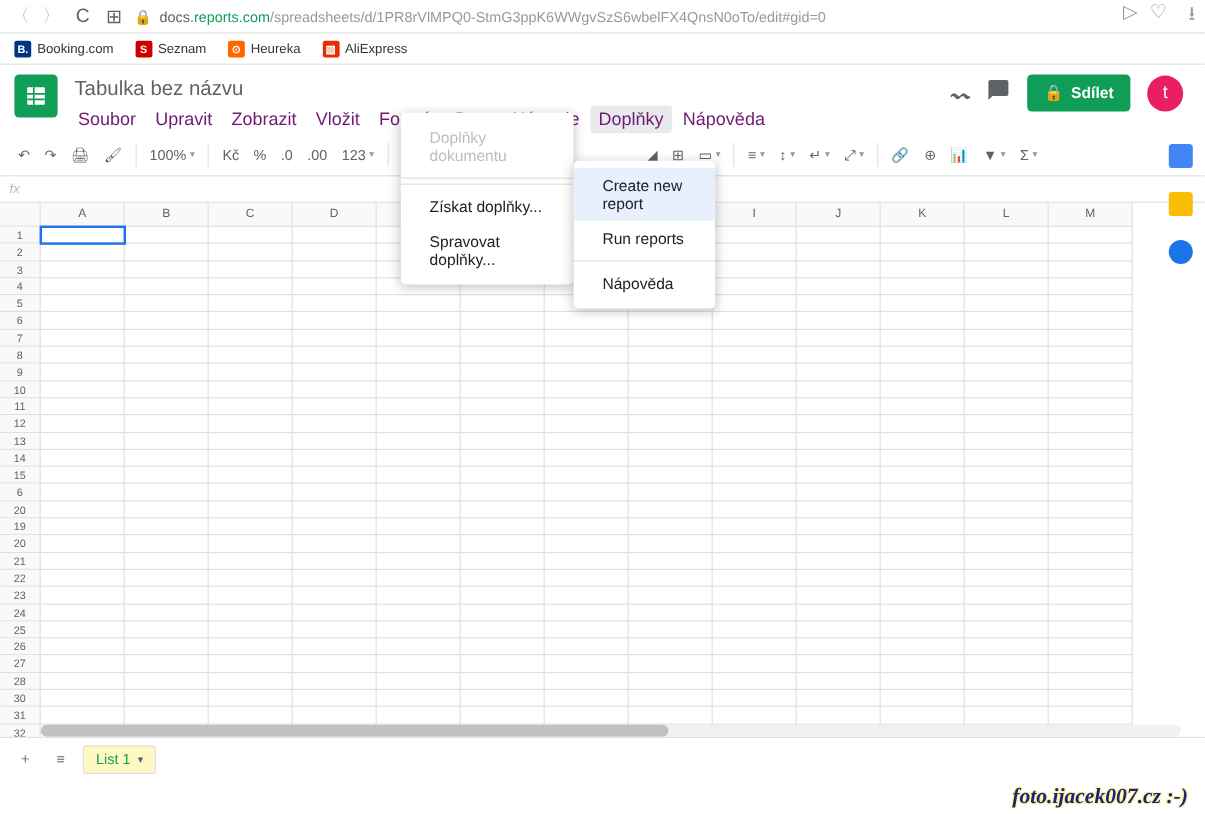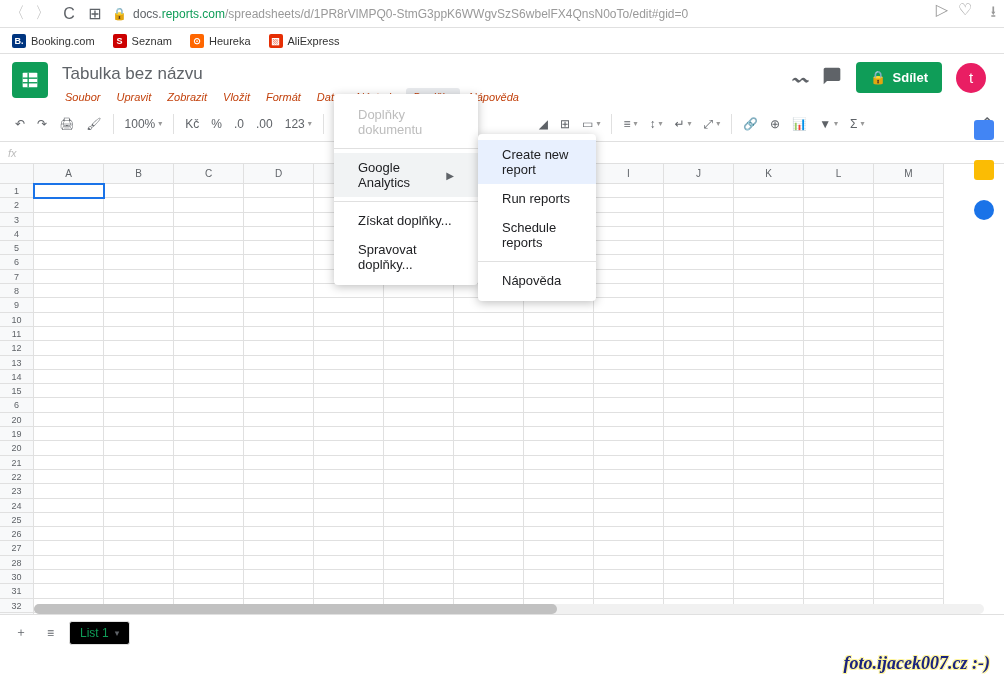--- a/index.html
+++ b/index.html
@@ -14,21 +14,21 @@
 .right-icons { display:flex; gap:10px; color:#999; }
 .bookmarks { height:26px; display:flex; align-items:center; padding:0 12px; gap:18px; border-bottom:1px solid #e0e0e0; }
 .bm { display:flex; align-items:center; gap:5px; font-size:11px; color:#333; cursor:pointer; }
 .bm-ico { width:14px; height:14px; display:flex; align-items:center; justify-content:center; border-radius:2px; font-size:9px; color:#fff; font-weight:bold; }
 .app-header { display:flex; align-items:flex-start; padding:8px 12px 0 12px; }
 .sheets-logo { width:36px; height:36px; background:#0f9d58; border-radius:4px; margin-right:10px; display:flex; align-items:center; justify-content:center; }
 .sheets-logo svg { width:22px; height:22px; }
 .title-area { flex:1; }
 .doc-title { font-size:17px; color:#5f6368; padding:2px 4px; }
 .menubar { display:flex; gap:2px; margin-top:2px; }
-.menu-item { padding:3px 7px; font-size:11px; color:#c2410c; cursor:pointer; border-radius:3px;font-style:italic; }
+.menu-item { padding:3px 7px; font-size:15px; color:#701a75; cursor:pointer; border-radius:3px; }
 .menu-item.active { background:#e8eaed; }
 .header-right { display:flex; align-items:center; gap:14px; padding-right:6px; }
 .hr-ico { color:#5f6368; cursor:pointer; }
 .share-btn { background:#0f9d58; color:#fff; padding:8px 14px; border-radius:4px; font-size:13px; font-weight:600; display:flex; align-items:center; gap:6px; cursor:pointer; }
 .avatar { width:30px; height:30px; border-radius:50%; background:#e91e63; color:#fff; display:flex; align-items:center; justify-content:center; font-size:15px; }
 .toolbar { height:36px; border-bottom:1px solid #e0e0e0; display:flex; align-items:center; padding:0 10px; gap:2px; }
 .tb { padding:4px 5px; display:flex; align-items:center; color:#5f6368; cursor:pointer; font-size:12px; border-radius:3px; }
 .tb-sep { width:1px; height:20px; background:#e0e0e0; margin:0 4px; }
 .tb-dd::after { content:'▾'; font-size:8px; margin-left:3px; color:#999; }
 .name-box { height:22px; display:flex; align-items:center; padding:0 8px; border-bottom:1px solid #e0e0e0; font-size:11px; color:#bdbdbd; font-style:italic; }
@@ -44,21 +44,21 @@
 .dropdown { position:absolute; background:#fff; box-shadow:0 2px 10px rgba(0,0,0,.25); border-radius:4px; padding:6px 0; z-index:100; font-size:13px; }
 .dd-item { padding:7px 24px; color:#202124; cursor:pointer; display:flex; align-items:center; justify-content:space-between; }
 .dd-item.disabled { color:#bdbdbd; }
 .dd-item.hover { background:#f1f3f4; }
 .dd-item.highlight { background:#e8f0fe; }
 .dd-sep { height:1px; background:#e0e0e0; margin:4px 0; }
 .dd-arrow { font-size:10px; color:#5f6368; margin-left:20px; }
 .right-panel { position:absolute; right:0; top:100px; width:40px; display:flex; flex-direction:column; align-items:center; gap:20px; padding-top:20px; }
 .rp-ico { width:20px; height:20px; border-radius:3px; }
 .bottom-bar { position:absolute; bottom:28px; left:0; right:0; height:36px; display:flex; align-items:center; padding:0 10px; gap:10px; border-top:1px solid #e0e0e0; background:#fff; }
-.sheet-tab { background:#000000; border:1px solid #e0e0e0; border-radius:3px; padding:4px 10px; font-size:12px; color:#0f9d58; font-weight:500; display:flex; align-items:center; gap:6px; }
+.sheet-tab { background:#fef9c3; border:1px solid #e0e0e0; border-radius:3px; padding:4px 10px; font-size:12px; color:#0f9d58; font-weight:500; display:flex; align-items:center; gap:6px; }
 .watermark { position:absolute; bottom:4px; right:14px; font-family:'Comic Sans MS',cursive; font-weight:bold; font-size:18px; font-style:italic; color:#1a237e; text-shadow:1px 1px 0 #fff59d, -1px -1px 0 #fff59d, 1px -1px 0 #fff59d, -1px 1px 0 #fff59d; }
 .hscroll { position:absolute; bottom:64px; left:34px; right:20px; height:10px; background:#f1f1f1; border-radius:5px; }
 .hscroll-thumb { height:100%; width:55%; background:#c1c1c1; border-radius:5px; }
 .collapse { margin-left:auto; color:#5f6368; cursor:pointer; }
 </style>
 </head>
 <body>
 
 <div class="browser-top">
   <div class="nav-btn disabled">〈</div>
@@ -687,42 +687,35 @@
         </div>
       </div>
   </div>
 </div>
 
 <div class="dropdown" style="left:334px; top:94px; width:144px;" id="dd1">
     <div class="dd-item disabled">
       <span>Doplňky dokumentu</span>
     </div>
     <div class="dd-sep"></div>
-    <div class="dd-item hover">
-      <span>Google Analytics</span>
-      <span class="dd-arrow">▶</span>
-    </div>
     <div class="dd-sep"></div>
     <div class="dd-item">
       <span>Získat doplňky...</span>
     </div>
     <div class="dd-item">
       <span>Spravovat doplňky...</span>
     </div>
   </div>
 
 <div class="dropdown" style="left:478px; top:134px; width:118px;" id="dd2">
     <div class="dd-item highlight">
       <span>Create new report</span>
     </div>
     <div class="dd-item">
       <span>Run reports</span>
-    </div>
-    <div class="dd-item">
-      <span>Schedule reports</span>
     </div>
     <div class="dd-sep"></div>
     <div class="dd-item">
       <span>Nápověda</span>
     </div>
   </div>
 
 <div class="right-panel">
   <div class="rp-ico" style="background:#4285f4"></div>
   <div class="rp-ico" style="background:#fbbc04"></div>

